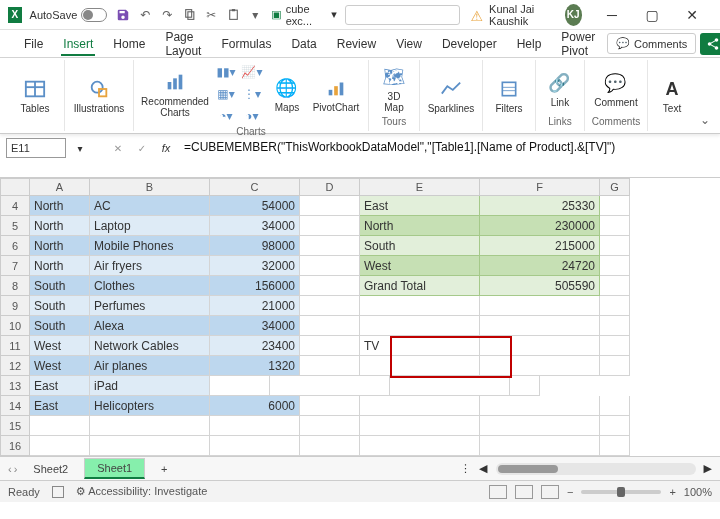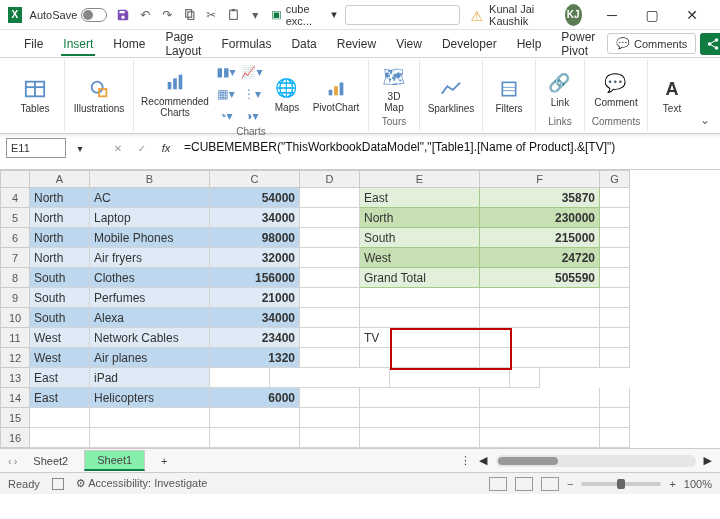--- a/index.html
+++ b/index.html
@@ -26,36 +26,36 @@
 .share-btn { background: #107c41; color: #fff; padding: 4px 6px; border-radius: 3px; cursor: pointer; display:flex; align-items:center; }
 .ribbon-content { height: 76px; background: #fff; display: flex; border-bottom: 1px solid #ccc; box-shadow: 0 2px 3px rgba(0,0,0,0.08); padding: 2px 6px; }
 .group { display: flex; flex-direction: column; align-items: center; padding: 2px 6px; border-right: 1px solid #e6e6e6; }
 .group-body { display: flex; gap: 4px; flex: 1; align-items: center; }
 .group-label { font-size: 10px; color: #666; margin-top: auto; padding-bottom: 2px; }
 .big-btn { display: flex; flex-direction: column; align-items: center; justify-content: center; width: 46px; cursor: pointer; gap: 2px; }
 .big-btn .ico { width: 24px; height: 24px; display: flex; align-items: center; justify-content: center; font-size: 18px; color: #5b8fc7; }
 .big-btn .lbl { font-size: 10px; text-align: center; line-height: 1.1; }
 .mini-grid { display: grid; grid-template-columns: repeat(2, 24px); grid-auto-rows: 20px; gap: 2px; }
 .mini { width: 24px; height: 20px; display: flex; align-items: center; justify-content: center; cursor: pointer; color: #5b8fc7; font-size: 12px; }
-.name-formula { height: 36px; display: flex; align-items: flex-start; padding: 4px 6px; gap: 4px; border-bottom: 1px solid #ccc; }
+.name-formula { height: 44px; display: flex; align-items: flex-start; padding: 4px 6px; gap: 4px; border-bottom: 1px solid #ccc; }
 .name-box { width: 60px; height: 20px; border: 1px solid #999; font-size: 11px; padding: 0 4px; display: flex; align-items: center; background: #fff; }
 .fx-btn { width: 20px; height: 20px; display: flex; align-items: center; justify-content: center; font-size: 10px; cursor: pointer; }
 .fx-lbl { font-style: italic; font-size: 11px; }
 .formula-bar { flex: 1; font-size: 12px; padding: 2px 4px; line-height: 1.3; color: #111; }
 .grid-area { position: relative; }
 .col-headers { display: flex; height: 18px; }
 .row-col-corner { width: 30px; border: 1px solid #ccc; background: #f0f0f0; }
 .col-h { border: 1px solid #ccc; border-left: none; background: #f0f0f0; display: flex; align-items: center; justify-content: center; font-size: 11px; color: #555; }
 .row { display: flex; height: 20px; }
 .row-h { width: 30px; border: 1px solid #ccc; border-top: none; background: #f0f0f0; display: flex; align-items: center; justify-content: center; font-size: 11px; color: #555; }
 .cell { border: 1px solid #d4d4d4; border-left: none; border-top: none; padding: 0 4px; display: flex; align-items: center; font-size: 12px; overflow: hidden; white-space: nowrap; }
 .cA { width: 60px; } .cB { width: 120px; } .cC { width: 90px; } .cD { width: 60px; } .cE { width: 120px; } .cF { width: 120px; } .cG { width: 30px; }
 .blue-dark { background: #bdd7ee; } .blue-light { background: #deebf6; }
 .green-dark { background: #c6e0b4; border-color: #a5c98a;} .green-light { background: #e2efda; border-color: #a5c98a;}
-.num { justify-content: flex-end; font-weight: bold; }
+.num { justify-content: flex-end; }
 .sel-border { position: absolute; border: 2px solid #c00000; pointer-events: none; }
 .sheet-tabs { height: 24px; display: flex; align-items: center; border-top: 1px solid #ccc; padding: 0 8px; gap: 4px; font-size: 11px; background:#f7f7f7;}
 .nav-arrows { display: flex; gap: 2px; color: #888; }
 .sheet-tab { padding: 3px 12px; cursor: pointer; color: #444; }
 .sheet-tab.active { background: #86efac; border: 1px solid #ccc; border-bottom: 2px solid #107c41; }
 .scroll-zone { margin-left: auto; display: flex; align-items: center; gap: 8px; }
 .hscroll { width: 200px; height: 12px; background: #e6e6e6; border-radius: 6px; position: relative; }
 .hscroll-thumb { position: absolute; left: 2px; width: 60px; height: 8px; top: 2px; background: #999; border-radius: 4px; }
 .statusbar { height: 22px; background: #f3f3f3; border-top: 1px solid #ccc; display: flex; align-items: center; padding: 0 8px; font-size: 11px; color: #555; gap: 12px; }
 .status-right { margin-left: auto; display: flex; align-items: center; gap: 8px; }
@@ -296,21 +296,21 @@
     <div class="col-h cG">G</div>
   </div>
   <div id="rows">
       <div class="row">
     <div class="row-h">4</div>
     <div class="cell cA blue-dark">North</div>
     <div class="cell cB blue-dark">AC</div>
     <div class="cell cC num blue-dark">54000</div>
     <div class="cell cD"></div>
     <div class="cell cE green-light">East</div>
-    <div class="cell cF num green-light">35870</div>
+    <div class="cell cF num green-light">25330</div>
     <div class="cell cG"></div>
       </div>
       <div class="row">
     <div class="row-h">5</div>
     <div class="cell cA blue-light">North</div>
     <div class="cell cB blue-light">Laptop</div>
     <div class="cell cC num blue-light">34000</div>
     <div class="cell cD"></div>
     <div class="cell cE green-dark">North</div>
     <div class="cell cF num green-dark">230000</div>

